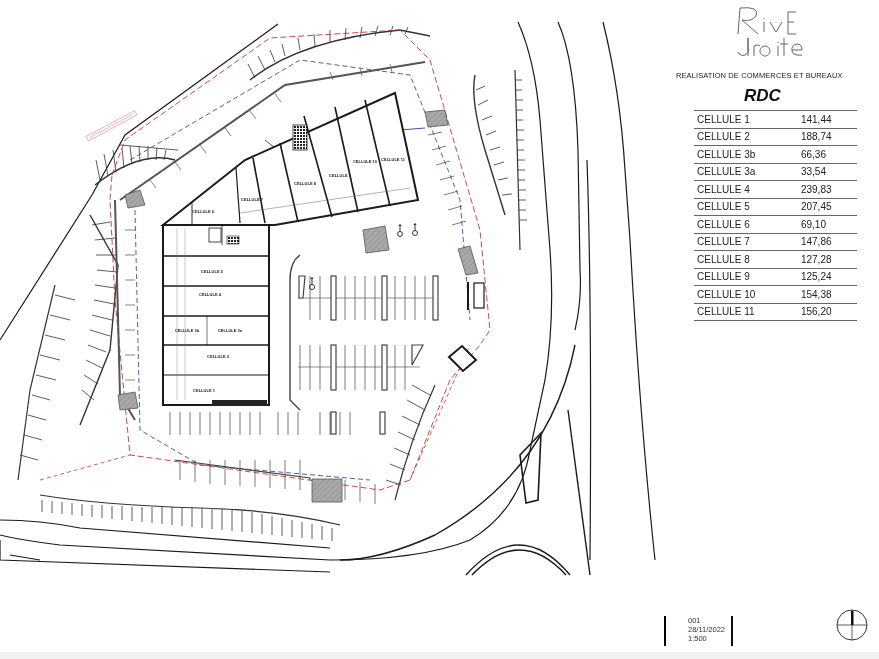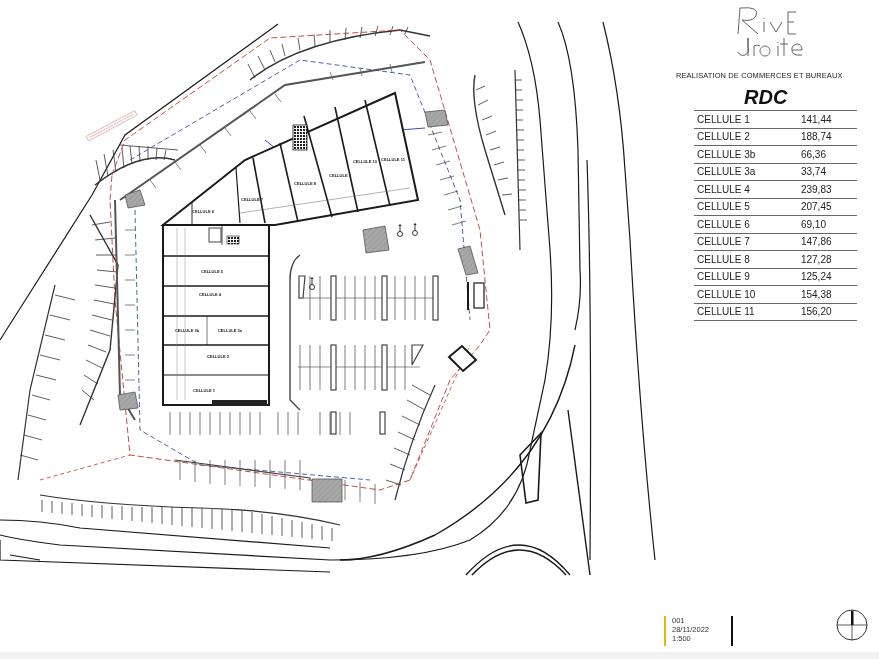--- a/index.html
+++ b/index.html
@@ -1,25 +1,25 @@
 <!DOCTYPE html>
 <html><head>
 <meta charset="utf-8">
 <style>
   html, body { margin:0; padding:0; background:#ffffff; }
   body { width:879px; height:659px; position:relative; overflow:hidden; font-family:"Liberation Sans", sans-serif; }
   #plan { position:absolute; left:0; top:0; width:879px; height:659px; }
   .logo { position:absolute; left:730px; top:4px; width:100px; height:56px; }
   .subtitle { position:absolute; left:676px; top:63px; width:200px; font-size:7.5px; letter-spacing:0.1px; color:#222;margin-top:8px; }
-  .level { position:absolute; left:744px; top:86px; font-size:20px; font-weight:bold; font-style:italic; color:#111; }
+  .level { position:absolute; left:744px; top:86px; font-size:17px; font-weight:bold; font-style:italic; color:#111; }
   .area-table { position:absolute; left:694px; top:110px; width:163px; border-collapse:collapse; font-family:"Liberation Sans", sans-serif; font-size:10px; color:#222; }
   .area-table td { height:16.5px; padding:0 3px; border-bottom:1px solid #666; }
   .area-table tr:first-child td { border-top:1px solid #666; }
   .area-table td.v { text-align:left; }
-  .meta { position:absolute; left:664px; top:616px; border-left:2px solid #eab308; padding-left:6px; font-size:7.5px; line-height:9px; color:#333; height:30px; }
+  .meta { position:absolute; left:664px; top:616px; border-left:2px solid #000000; padding-left:22px; font-size:7.5px; line-height:9px; color:#333; height:30px; }
   .meta-bar { position:absolute; left:731px; top:616px; width:2px; height:30px; background:#111; }
   .north { position:absolute; left:834px; top:607px; width:36px; height:36px; }
   .bottom-strip { position:absolute; left:0; top:652px; width:879px; height:7px; background:#f1f1f1; }
   .cell-label { font-family:"Liberation Sans", sans-serif; font-size:4px; font-weight:bold; fill:#222; }
 </style>
 </head>
 <body>
 
 <svg id="plan" viewBox="0 0 879 659" xmlns="http://www.w3.org/2000/svg">
   <defs>
@@ -407,21 +407,21 @@
     <tr>
         <td>CELLULE 2</td>
         <td class="v">188,74</td>
       </tr>
     <tr>
         <td>CELLULE 3b</td>
         <td class="v">66,36</td>
       </tr>
     <tr>
         <td>CELLULE 3a</td>
-        <td class="v">33,74</td>
+        <td class="v">33,54</td>
       </tr>
     <tr>
         <td>CELLULE 4</td>
         <td class="v">239,83</td>
       </tr>
     <tr>
         <td>CELLULE 5</td>
         <td class="v">207,45</td>
       </tr>
     <tr>

